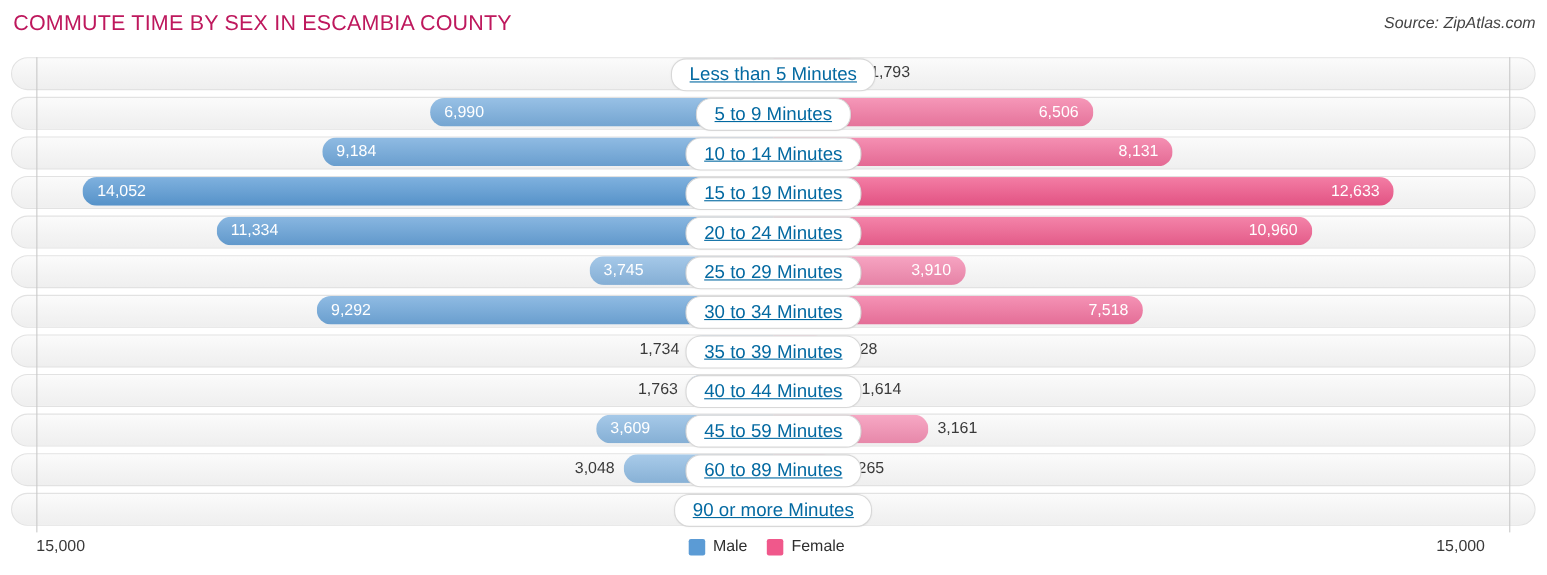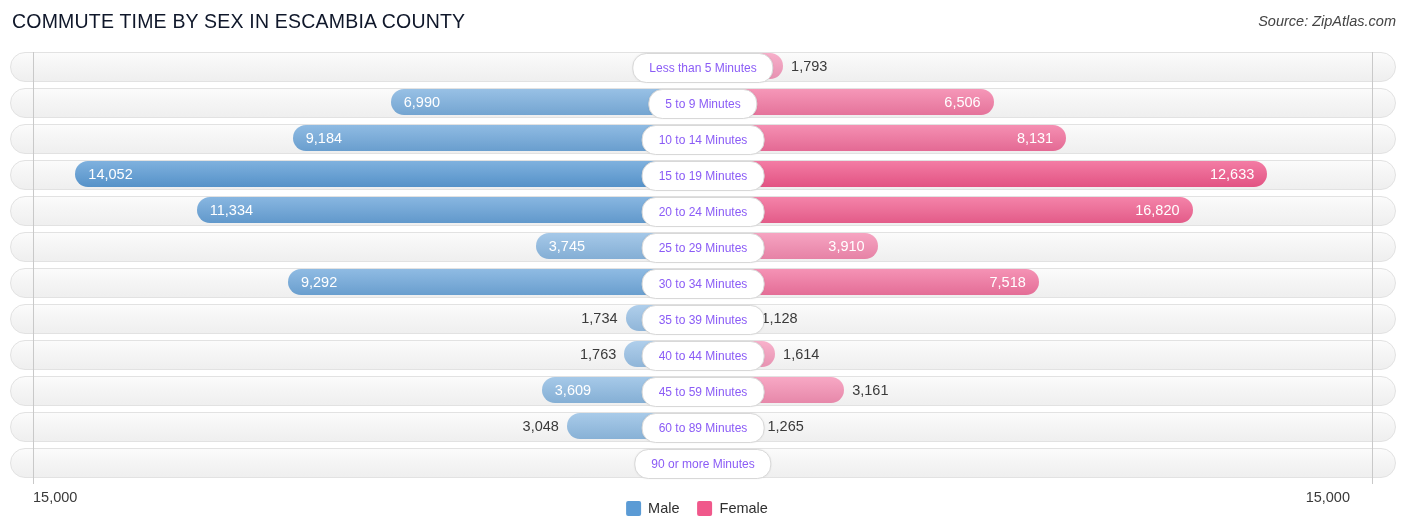--- a/index.html
+++ b/index.html
@@ -27,21 +27,21 @@
     position: absolute;
     top: 0; left: 0; right: 0;
     height: 44px;
   }
   .chart-title {
     position: absolute;
     left: 12px;
     top: 10px;
     font-size: 19.5px;
     letter-spacing: 0.2px;
-    color: #0f172a;
+    color: #be185d;
     white-space: nowrap;
   }
   .chart-source {
     position: absolute;
     right: 10px;
     top: 13px;
     font-size: 14.5px;
     font-style: italic;
     color: #444444;
     white-space: nowrap;
@@ -126,25 +126,26 @@
     position: absolute;
     left: 50%;
     top: 0px;
     transform: translateX(-50%);
     height: 28px;
     line-height: 28px;
     padding: 0 16px;
     background: #ffffff;
     border: 1px solid #d8d8d8;
     border-radius: 14px;
-    font-size: 12px;
-    color: #8b5cf6;
+    font-size: 17px;
+    color: #0369a1;
     white-space: nowrap;
     z-index: 4;
     box-shadow: 0 0 2px rgba(0,0,0,0.06);
+    text-decoration: underline;
   }
 
   
   .footer {
     position: absolute;
     left: 0; right: 12px;
     top: 486px;
     height: 30px;
   }
   .axis-max {
@@ -159,21 +160,20 @@
 
   .legend {
     position: absolute;
     left: 50%;
     top: 0;
     transform: translateX(-50%);
     display: flex;
     align-items: center;
     gap: 18px;
     line-height: 22px;
-    margin-top: 11px;
   }
   .legend-item {
     display: flex;
     align-items: center;
     gap: 7px;
     font-size: 14.5px;
     color: #2f2f2f;
   }
   .swatch {
     width: 15px;
@@ -236,21 +236,21 @@
           </div>
           <div class="cat-pill">15 to 19 Minutes</div>
         </div>
         <div class="row">
           <div class="half left">
             <div class="bar male" style="width: 506.252px; background-color: rgb(103, 162, 216);"></div>
             <div class="val male-lab inside" style="right: auto; left: 198.748px; text-align: left; transform: translateX(0px);">11,334</div>
           </div>
           <div class="half right">
             <div class="bar female" style="width: 489.547px; background-color: rgb(241, 97, 145);"></div>
-            <div class="val female-lab inside" style="left: auto; right: 215.453px;">16,820</div>
+            <div class="val female-lab inside" style="left: auto; right: 215.453px;">10,960</div>
           </div>
           <div class="cat-pill">20 to 24 Minutes</div>
         </div>
         <div class="row">
           <div class="half left">
             <div class="bar male" style="width: 167.277px; background-color: rgb(140, 185, 226);"></div>
             <div class="val male-lab inside" style="right: auto; left: 537.723px; text-align: center; transform: translateX(0px);">3,745</div>
           </div>
           <div class="half right">
             <div class="bar female" style="width: 174.647px; background-color: rgb(244, 138, 176);"></div>

